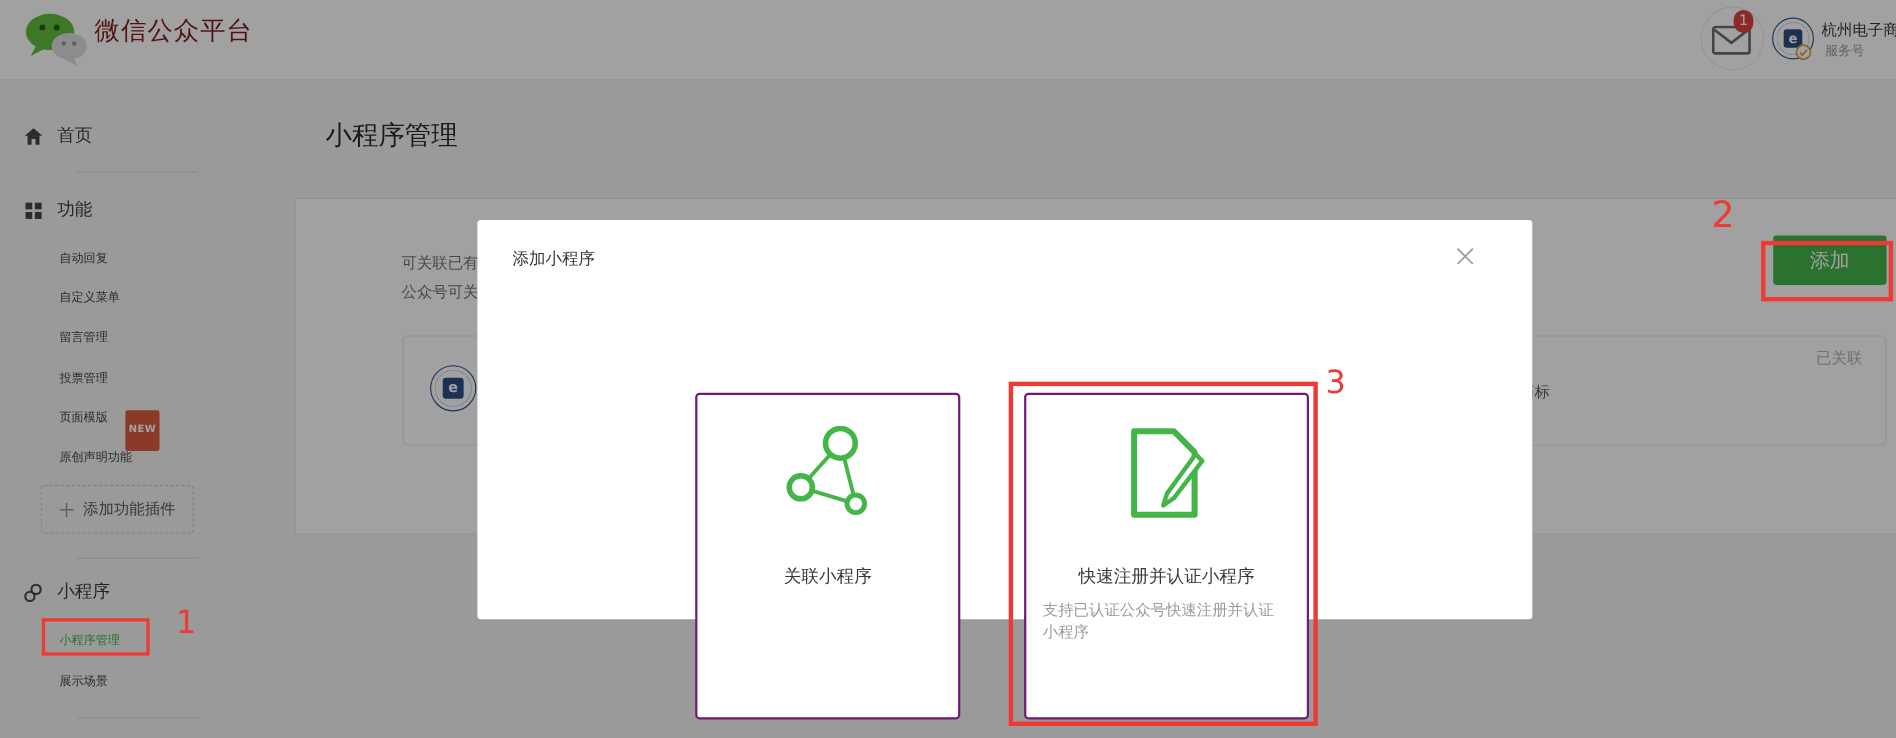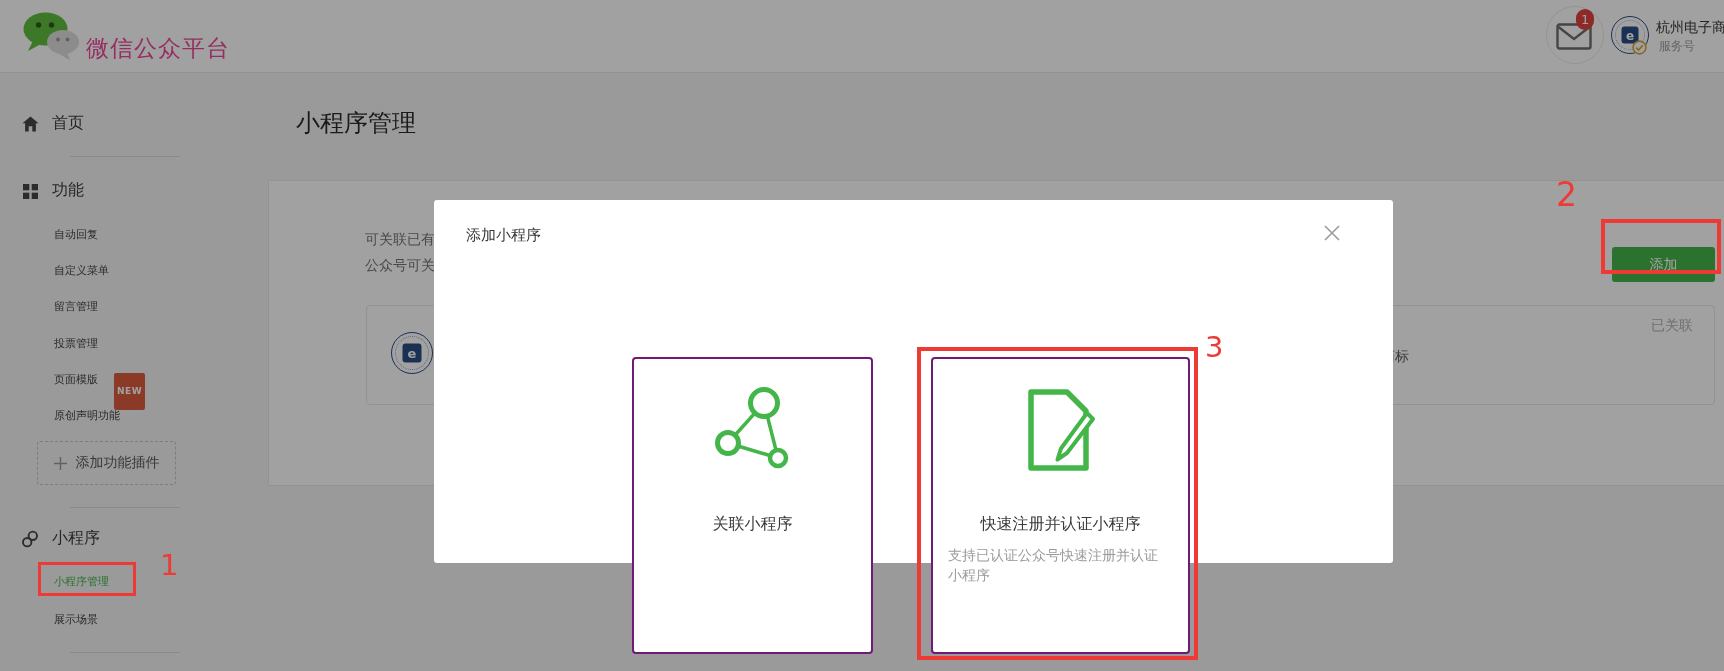--- a/index.html
+++ b/index.html
@@ -6,21 +6,21 @@
   body{
     width:1724px;height:671px;position:relative;overflow:hidden;
     background:#f4f4f5;
     font-family:"DejaVu Sans","Liberation Sans",sans-serif;
     -webkit-font-smoothing:antialiased;
   }
   .abs{position:absolute;}
   
   .topbar{position:absolute;left:0;top:0;width:1724px;height:72px;background:#ffffff;border-bottom:1px solid #e7e7e7;}
   .logo{left:22px;top:11px;width:60px;height:50px;}
-  .app-title{left:86px;top:33px;font-size:23px;color:#ec4899;letter-spacing:1px;white-space:nowrap;}
+  .app-title{left:86px;top:12px;font-size:23px;color:#7f1d1d;letter-spacing:1px;white-space:nowrap;}
   .mail-btn{left:1546px;top:6px;width:56px;height:56px;border:1px solid #ebebeb;border-radius:50%;cursor:pointer;}
   .mail-env{left:1556px;top:23px;}
   .mail-badge{left:1576px;top:9px;min-width:14px;height:21px;padding:0 5px;background:#e0423d;border-radius:11px;
     color:#fff;font-size:13px;line-height:21px;text-align:center;box-sizing:border-box;}
   .avatar{left:1611px;top:16px;width:38px;height:38px;border-radius:50%;background:#fff;border:1.5px solid #2b4f86;
     box-sizing:border-box;cursor:pointer;}
   .avatar .ring{position:absolute;left:3px;top:3px;right:3px;bottom:3px;border:1px dotted #9db0cc;border-radius:50%;}
   .e-square{position:absolute;left:50%;top:50%;transform:translate(-50%,-50%);background:#2b4f86;color:#fff;
     font-weight:bold;border-radius:3px;display:flex;align-items:center;justify-content:center;}
   .avatar .e-square{width:17px;height:17px;font-size:12px;}
@@ -48,22 +48,22 @@
   .panel{left:268px;top:180px;width:1457px;height:306px;background:#fff;border:1px solid #e7e7e7;box-sizing:border-box;}
   .intro{font-size:14px;color:#737373;white-space:nowrap;}
   .intro1{left:365px;top:231px;}
   .intro2{left:365px;top:257px;}
   .linked-card{left:366px;top:305px;width:1349px;height:100px;background:#fff;border:1px solid #e7e7e7;border-radius:4px;box-sizing:border-box;}
   .biz-logo{left:391px;top:332px;width:42px;height:42px;border-radius:50%;background:#fff;border:1.5px solid #2b4f86;box-sizing:border-box;}
   .biz-logo .ring{position:absolute;left:3px;top:3px;right:3px;bottom:3px;border:1px dotted #8fa5c6;border-radius:50%;}
   .biz-logo .e-square{width:19px;height:19px;font-size:13px;}
   .name-frag{left:1381px;top:348px;font-size:14px;color:#5c5c5c;white-space:nowrap;}
   .status{left:1651px;top:317px;font-size:14px;color:#b0b0b0;white-space:nowrap;}
-  .add-btn{left:1612px;top:247px;width:103px;height:35px;background:#44b549;border:none;border-radius:3px;
-    color:#fff;font-size:14px;cursor:pointer;}
+  .add-btn{left:1612px;top:214px;width:103px;height:45px;background:#44b549;border:none;border-radius:3px;
+    color:#fff;font-size:18px;cursor:pointer;}
   
   .overlay{position:absolute;left:0;top:0;width:1724px;height:671px;background:rgba(0,0,0,0.37);z-index:10;}
   .modal{position:absolute;left:434px;top:200px;width:959px;height:363px;background:#fff;border-radius:3px;z-index:20;}
   .modal-title{left:32px;top:26px;font-size:15px;color:#353535;white-space:nowrap;}
   .modal-close{left:884px;top:20px;width:28px;height:28px;background:none;border:none;cursor:pointer;padding:0;}
   .mcard{position:absolute;top:157px;height:297px;background:#fff;border:2px solid #701a75;border-radius:4px;
     box-sizing:border-box;cursor:pointer;}
   .mcard1{left:198px;width:241px;}
   .mcard2{left:497px;width:259px;font-family:Liberation Mono, monospace;}
   .cicon{position:absolute;left:50%;top:28px;transform:translateX(-50%);}

